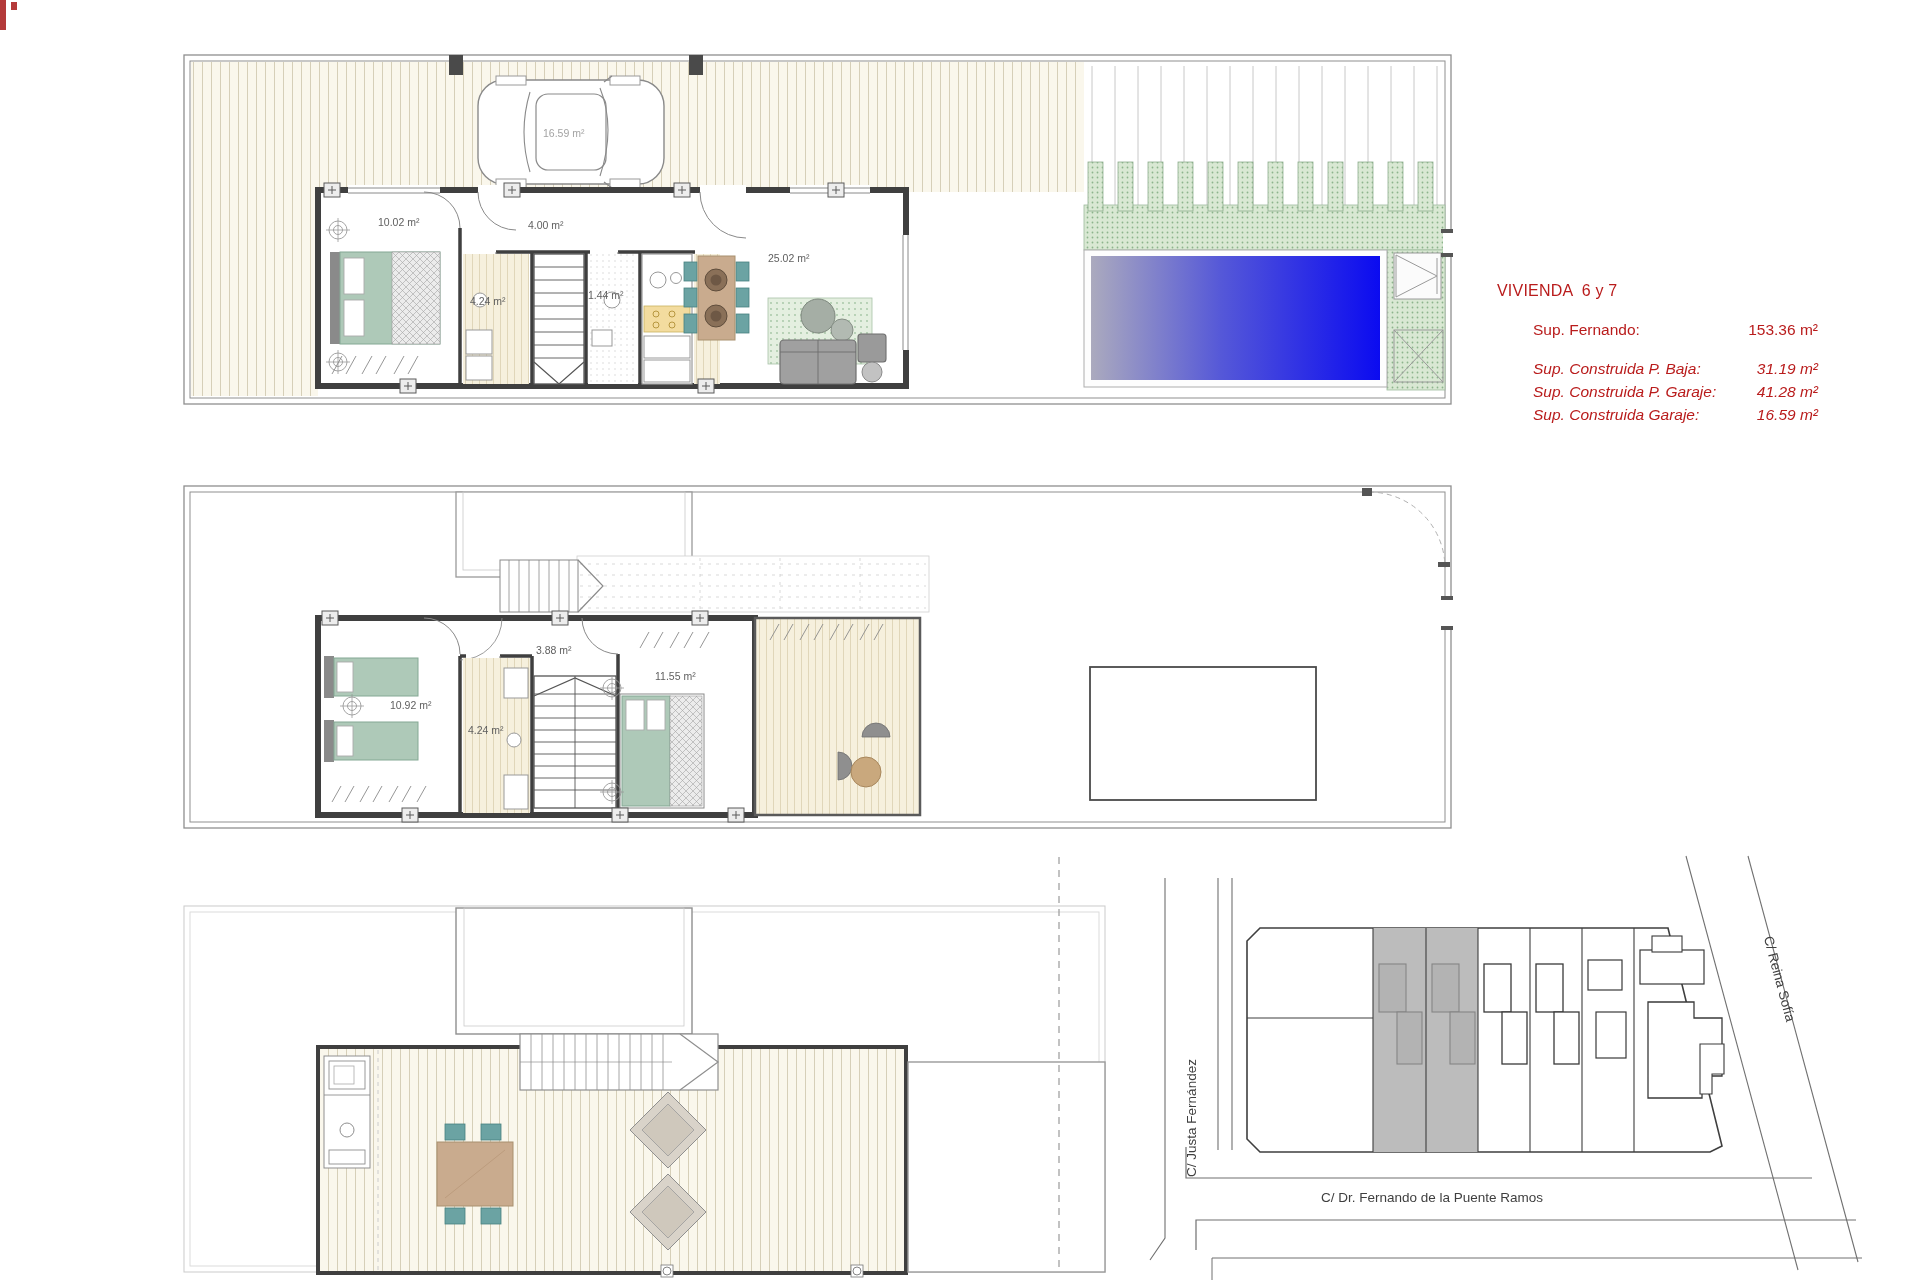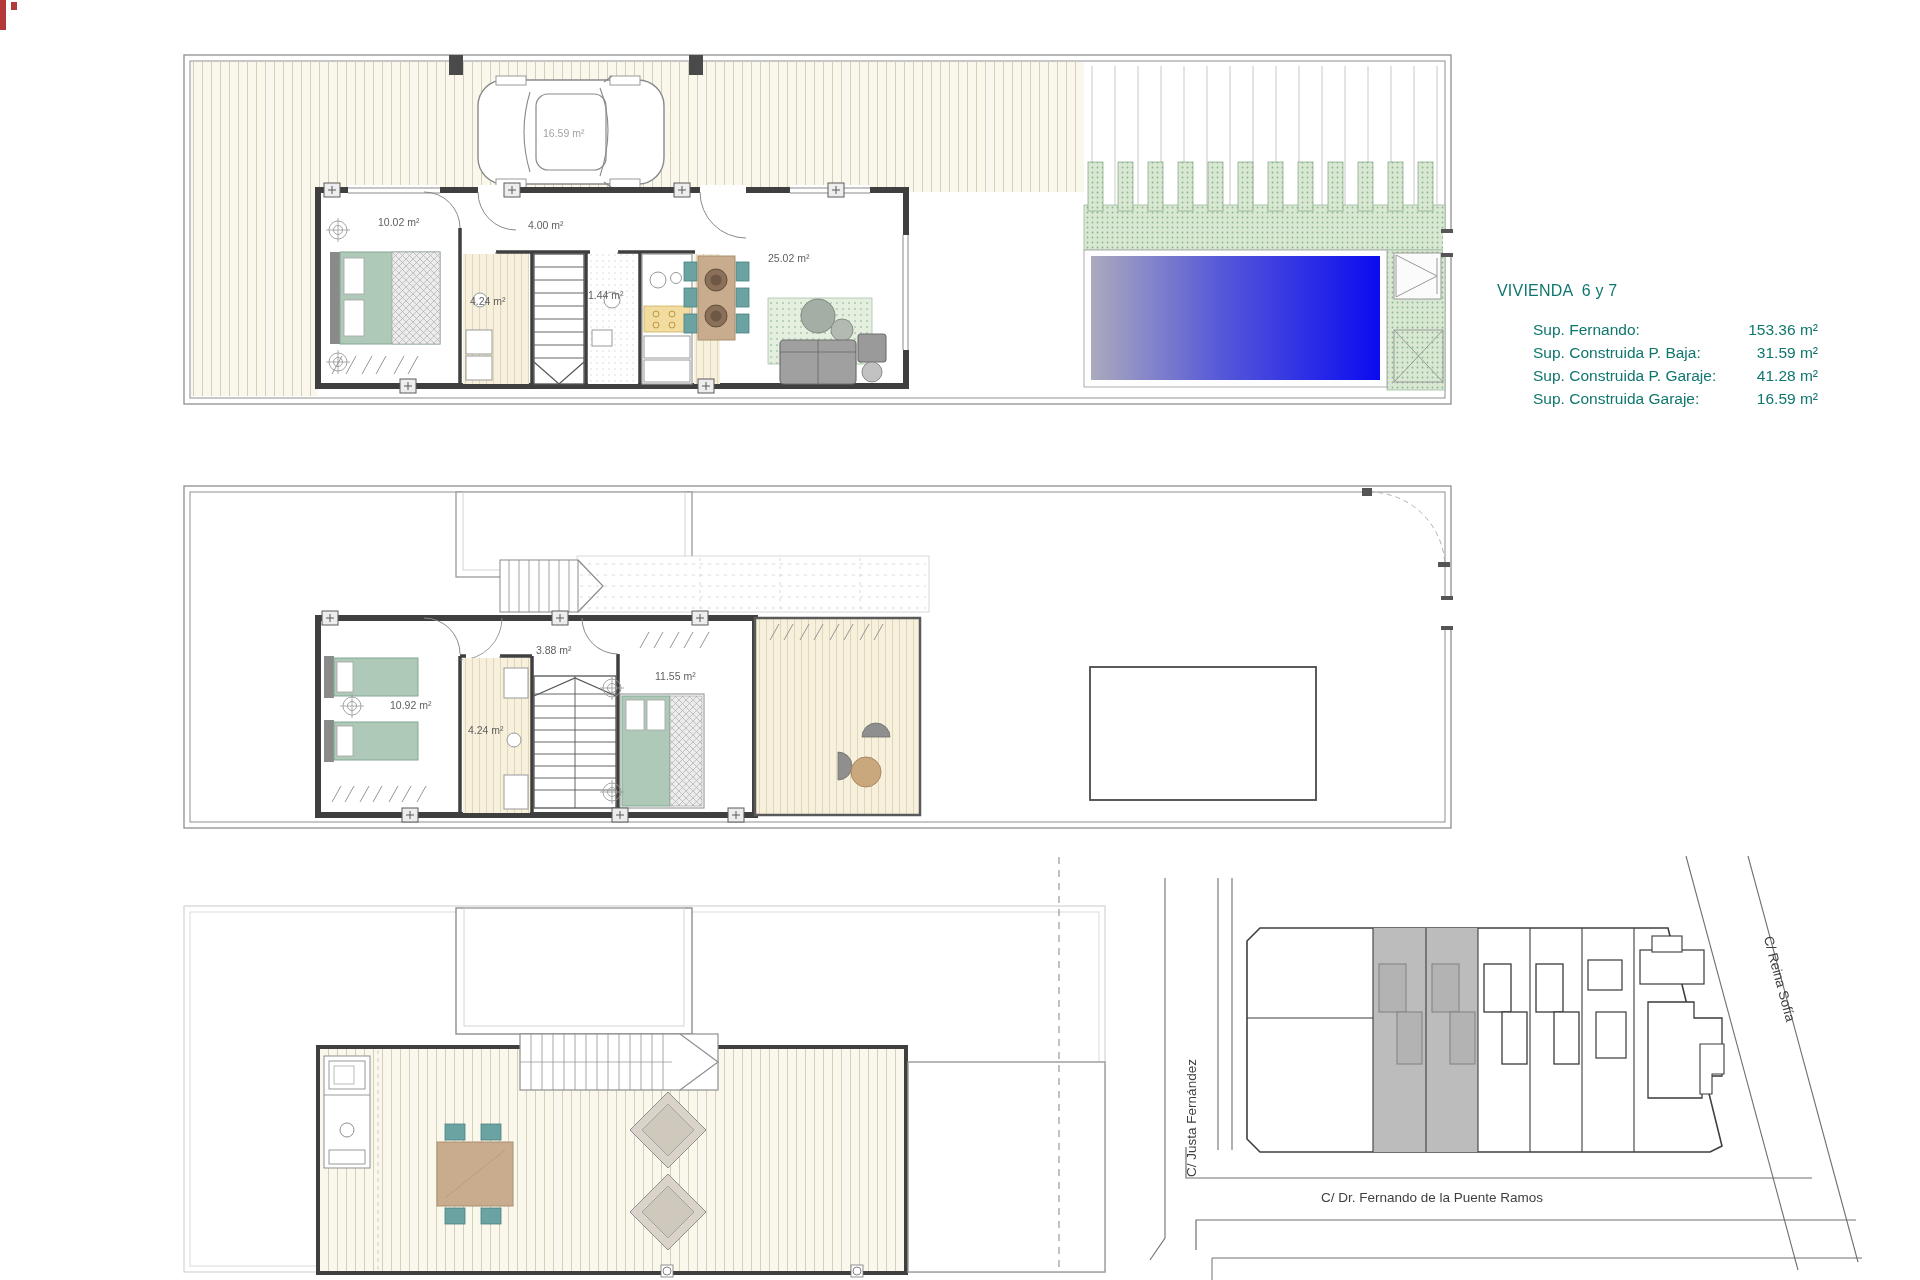--- a/index.html
+++ b/index.html
@@ -3,24 +3,24 @@
 <meta charset="utf-8">
 <style>
   html,body{margin:0;padding:0;background:#ffffff;}
   .page{position:relative;width:1920px;height:1280px;background:#ffffff;overflow:hidden;
         font-family:"Liberation Sans",sans-serif;}
   .plan-svg{position:absolute;left:0;top:0;}
   svg text{font-family:"Liberation Sans",sans-serif;}
   .rlabel{font-size:10.5px;fill:#5f5f5f;}
   .rlabel-light{font-size:10.5px;fill:#a3a3a3;}
   .street-label{font-size:13.5px;fill:#3f3f3f;}
-  .summary{position:absolute;left:1497px;top:280px;width:321px;color:#0f766e;}
+  .summary{position:absolute;left:1497px;top:280px;width:321px;color:#b91c1c;}
   .summary .heading{font-size:16px;line-height:22px;margin-bottom:16px;white-space:pre;letter-spacing:.2px;}
   .summary .group{margin-top:0;}
-  .summary .group + .group{}
+  .summary .group + .group{margin-top:16px;font-style:italic;}
   .summary .row{display:flex;justify-content:space-between;padding-left:36px;
                 font-size:15.5px;line-height:23px;}
   .summary .row .lab{white-space:pre;}
   .summary .row .val{text-align:right;}
   .corner-mark{position:absolute;background:#b43a3a;}
 </style>
 </head>
 <body>
 
 <div class="page">
@@ -454,21 +454,21 @@
     <div class="heading">VIVIENDA  6 y 7</div>
     <div class="group">
       <div class="row">
         <span class="lab">Sup. Fernando:</span>
         <span class="val">153.36 m²</span>
       </div>
     </div>
     <div class="group">
       <div class="row">
         <span class="lab">Sup. Construida P. Baja:</span>
-        <span class="val">31.59 m²</span>
+        <span class="val">31.19 m²</span>
       </div>
       <div class="row">
         <span class="lab">Sup. Construida P. Garaje:</span>
         <span class="val">41.28 m²</span>
       </div>
       <div class="row">
         <span class="lab">Sup. Construida Garaje:</span>
         <span class="val">16.59 m²</span>
       </div>
     </div>

